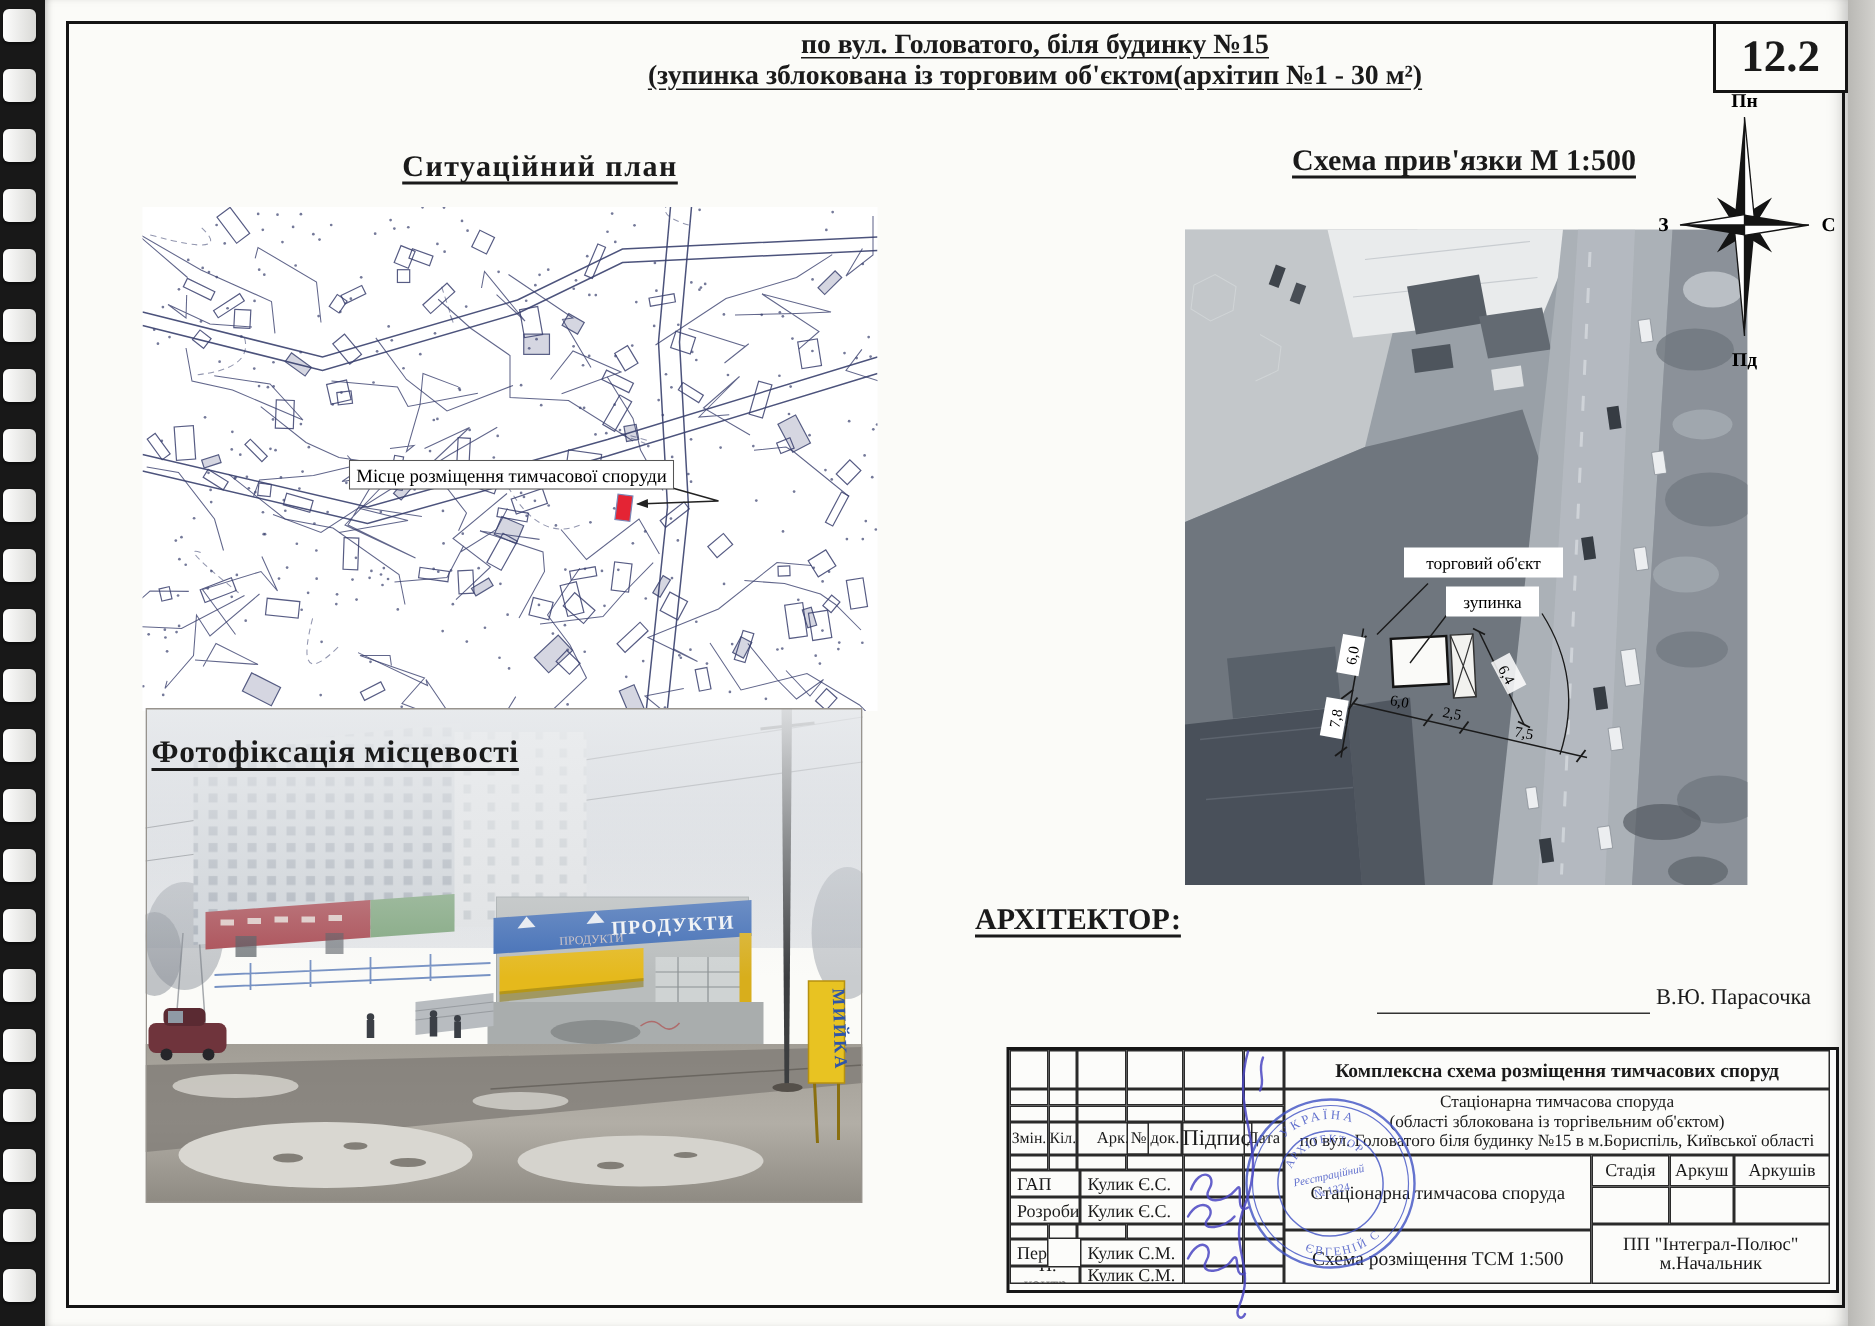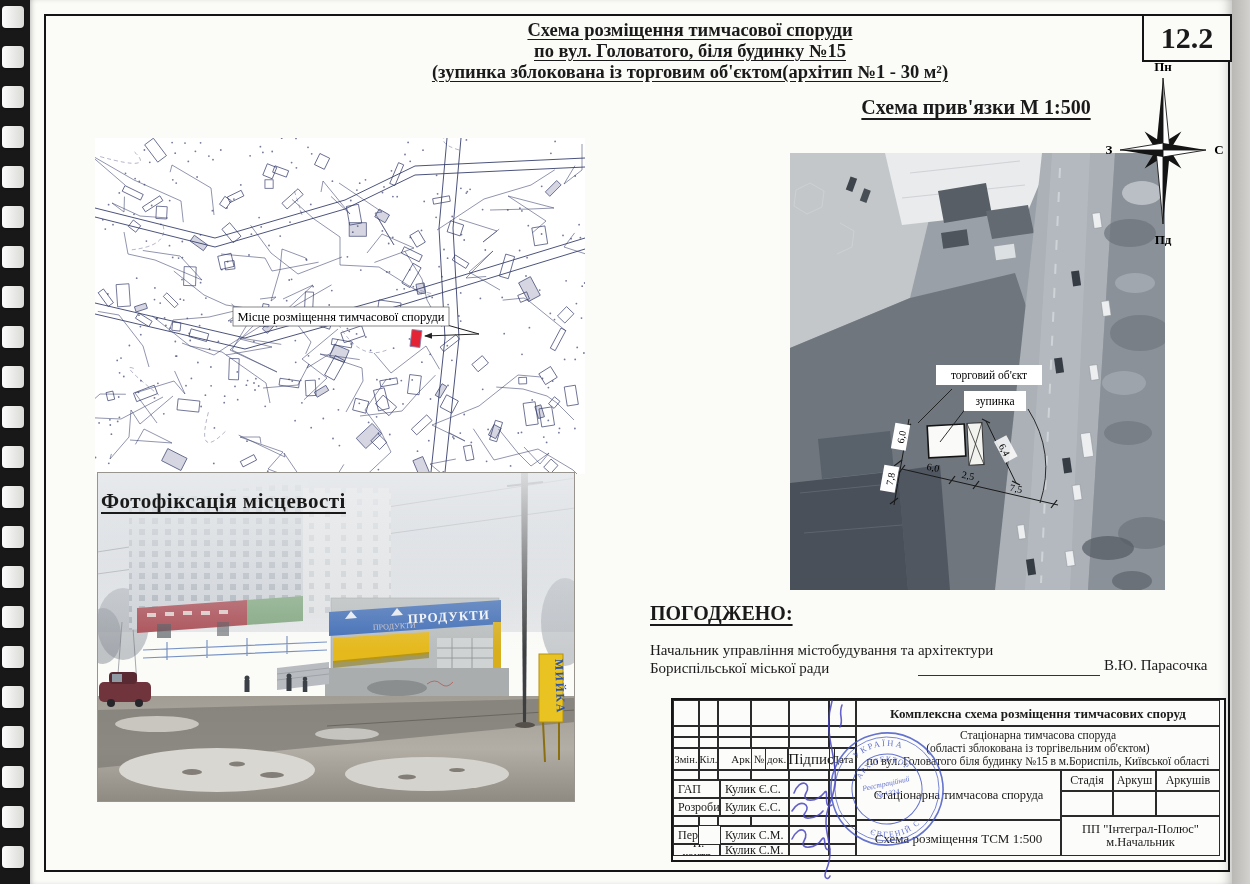--- a/index.html
+++ b/index.html
@@ -69,41 +69,41 @@
     </div>
   <div class="page"></div>
   <div class="edge-r"></div>
   <div class="frame"></div>
 
   <div class="pagenum">
     <span>12.2</span>
   </div>
 
   <div class="doc-title">
-    <div>Схема розміщення тимчасової споруди</div>
     <div>по вул. Головатого, біля будинку №15</div>
     <div>(зупинка зблокована із торговим об'єктом(архітип №1 - 30 м²)</div>
   </div>
 
   <svg class="compass" viewBox="0 0 136 192">
     <path d="M68,85 L86.4,73.6 L75,92 L86.4,110.4 L68,99 L49.6,110.4 L61,92 L49.6,73.6 Z" fill="#141414"></path>
     <polygon points="68,20 61,92 68,92" fill="#141414"></polygon>
     <polygon points="68,20 75,92 68,92" fill="#fff" stroke="#141414" stroke-width="0.9"></polygon>
     <polygon points="68,166 75,92 68,92" fill="#141414"></polygon>
     <polygon points="68,166 61,92 68,92" fill="#fff" stroke="#141414" stroke-width="0.9"></polygon>
     <polygon points="25,92 68,99 68,92" fill="#141414"></polygon>
     <polygon points="25,92 68,85 68,92" fill="#fff" stroke="#141414" stroke-width="0.9"></polygon>
     <polygon points="111,92 68,85 68,92" fill="#141414"></polygon>
     <polygon points="111,92 68,99 68,92" fill="#fff" stroke="#141414" stroke-width="0.9"></polygon>
     <text x="68" y="13" text-anchor="middle" font-size="13" font-weight="bold" font-family="Liberation Sans, sans-serif">Пн</text>
     <text x="68" y="186" text-anchor="middle" font-size="13" font-weight="bold" font-family="Liberation Sans, sans-serif">Пд</text>
     <text x="14" y="96" text-anchor="middle" font-size="13" font-weight="bold" font-family="Liberation Sans, sans-serif">З</text>
     <text x="124" y="96" text-anchor="middle" font-size="13" font-weight="bold" font-family="Liberation Sans, sans-serif">С</text>
   </svg>
 
+  <div class="sit-h h-ul">Ситуаційний план</div>
   <div class="sch-h h-ul">Схема прив'язки  М 1:500</div>
 
   <div class="map-wrap">
     <svg id="map-svg" viewBox="0 0 490 336" width="490" height="336">
       <defs>
         <marker id="arrw" markerWidth="8" markerHeight="8" refX="7" refY="3" orient="auto">
           <path d="M0,0 L8,3 L0,6 Z" fill="#222"></path>
         </marker>
       </defs>
       <g id="map-gen">
@@ -760,25 +760,21 @@
           <text text-anchor="middle" y="3" font-size="10">7,5</text>
           </g>
         <g transform="translate(214 297) rotate(62)">
             <rect x="-12" y="-9" width="24" height="14" fill="#fff" opacity="0.85"></rect>
           <text text-anchor="middle" y="3" font-size="10">6,4</text>
           </g>
       </g>
     </svg>
   </div>
 
-  <div class="appr-h h-ul">ПОГОДЖЕНО:</div>
-  <div class="appr-lines">
-    <div>Начальник управління містобудування та архітектури</div>
-    <div>Бориспільської міської ради</div>
-  </div>
+  <div class="appr-h h-ul">АРХІТЕКТОР:</div>
   <div class="sig-line"></div>
   <div class="appr-name">В.Ю. Парасочка</div>
 
   <div class="tb" id="tb">
     <div id="tb-revgrid">
         <div class="c" style="left: 0px; top: 0px; width: 26px; height: 26px;"></div>
         <div class="c" style="left: 26px; top: 0px; width: 19px; height: 26px;"></div>
         <div class="c" style="left: 45px; top: 0px; width: 33px; height: 26px;"></div>
         <div class="c" style="left: 78px; top: 0px; width: 38px; height: 26px;"></div>
         <div class="c" style="left: 116px; top: 0px; width: 40px; height: 26px;"></div>

